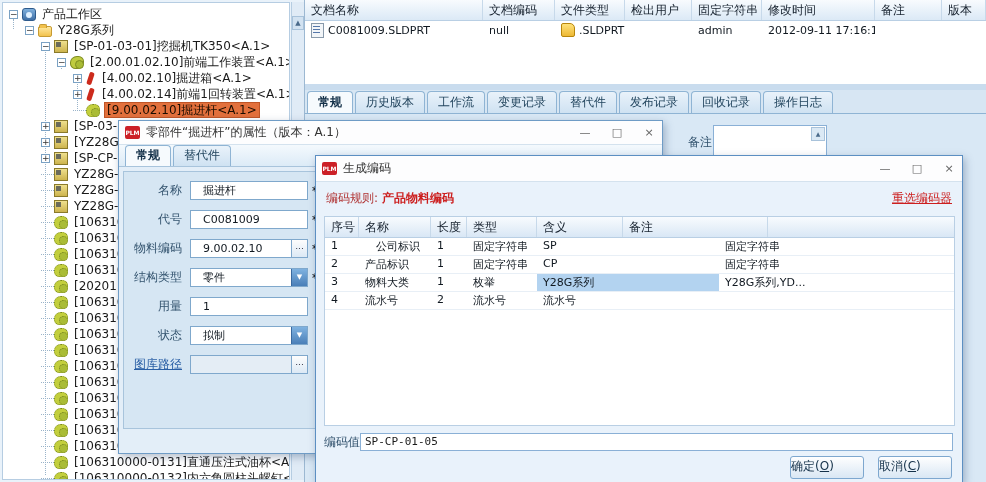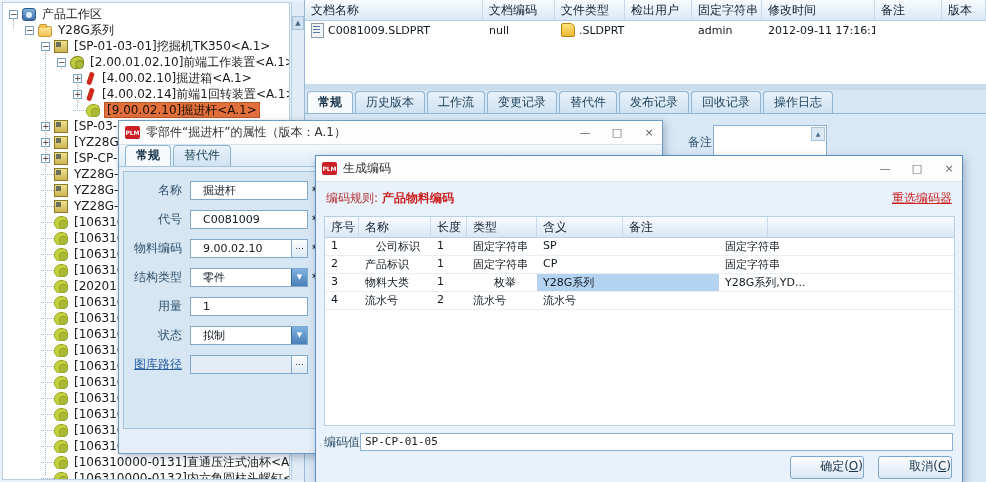--- a/index.html
+++ b/index.html
@@ -87,21 +87,21 @@
   .gen-table{position:absolute;left:8px;top:60px;width:629px;height:208px;background:#fff;border:1px solid #b9cfe4;overflow:hidden;}
   .gt-header{display:flex;height:20px;background:linear-gradient(#f8fbfe,#d9e7f5);border-bottom:1px solid #b9cfe4;}
   .gt-header .hcell{box-sizing:border-box;border-right:1px solid #c7d9ea;padding:2px 0 0 6px;font-size:12px;color:#16212e;white-space:nowrap;overflow:hidden;}
   .gt-row{display:flex;height:17px;border-bottom:1px solid #e8eff6;}
   .gt-row .cell{box-sizing:border-box;padding:1px 0 0 6px;font-size:11px;color:#101820;white-space:nowrap;overflow:hidden;}
   .cell.hl{background:#b3d3f0;}
   .code-row{position:absolute;left:8px;top:276px;width:629px;height:20px;display:flex;align-items:center;}
   .code-label{color:#33536e;flex:none;}
   .code-input{flex:1;height:18px;background:#fff;border:1px solid #8ab0d6;box-sizing:border-box;line-height:16px;padding-left:4px;font-size:11px;font-family:"DejaVu Sans Mono","Liberation Mono",monospace;}
   .gen-buttons{position:absolute;right:10px;top:300px;display:flex;gap:14px;}
-  .pbtn{min-width:72px;height:21px;background:linear-gradient(#fefefe,#d9e7f4);border:1px solid #7da7cf;border-radius:3px;text-align:right;line-height:19px;color:#15324a;font-size:12px;}
+  .pbtn{min-width:72px;height:21px;background:linear-gradient(#fefefe,#d9e7f4);border:1px solid #7da7cf;border-radius:3px;text-align:left;line-height:19px;color:#15324a;font-size:12px;}
   .pbtn u{text-decoration:underline;}
 </style>
 </head>
 <body>
 
 <div class="app">
 
   <div class="tree-panel">
     <div class="tree-view" id="tree-view">
         <div class="guide" style="left: 10px; top: 16px; height: 10px;"></div>
@@ -416,21 +416,21 @@
             <div class="cell" style="width: 36px;">1</div>
             <div class="cell" style="width: 70px;">固定字符串</div>
             <div class="cell" style="width: 182px;">CP</div>
             <div class="cell" style="width: 86px;">固定字符串</div>
             <div class="cell" style="width: 145px;"></div>
           </div>
           <div class="gt-row">
             <div class="cell" style="width: 34px;">3</div>
             <div class="cell" style="width: 72px;">物料大类</div>
             <div class="cell" style="width: 36px;">1</div>
-            <div class="cell" style="width: 70px; text-align: center;">枚举</div>
+            <div class="cell" style="width: 70px;">枚举</div>
             <div class="cell hl" style="width: 182px;">Y28G系列</div>
             <div class="cell" style="width: 86px;">Y28G系列,YD...</div>
             <div class="cell" style="width: 145px;"></div>
           </div>
           <div class="gt-row">
             <div class="cell" style="width: 34px;">4</div>
             <div class="cell" style="width: 72px;">流水号</div>
             <div class="cell" style="width: 36px;">2</div>
             <div class="cell" style="width: 70px;">流水号</div>
             <div class="cell" style="width: 86px;">流水号</div>

